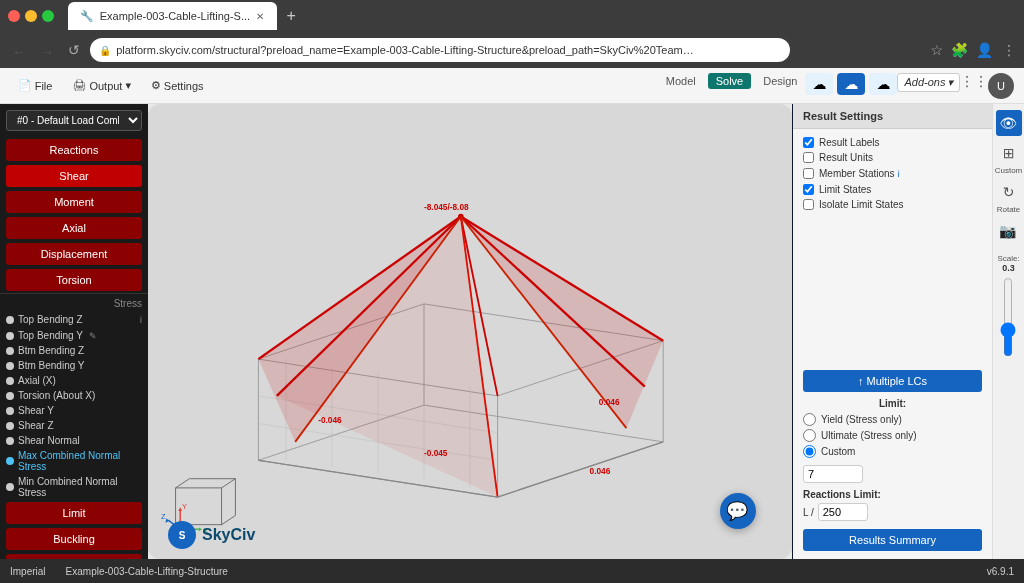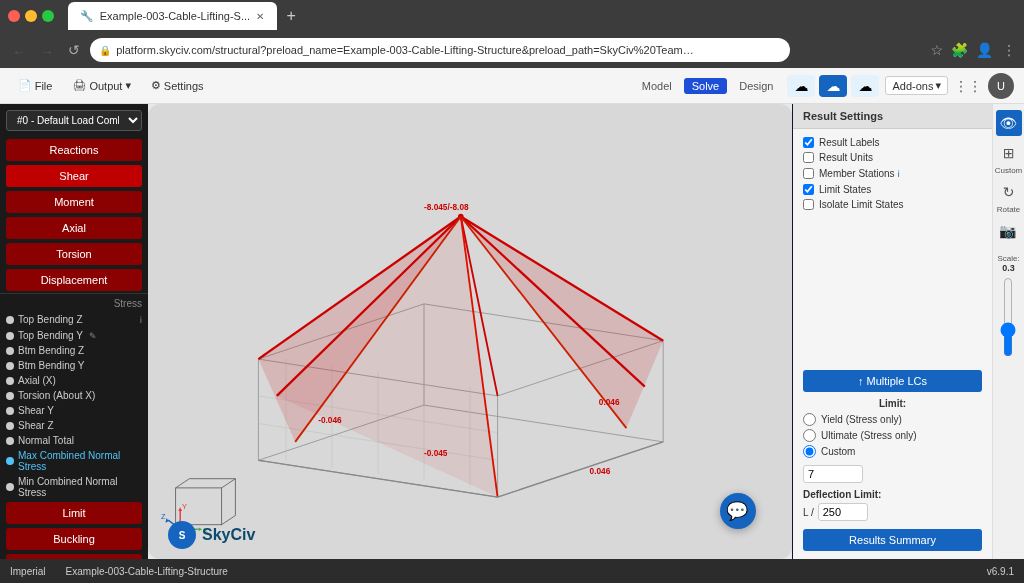--- a/index.html
+++ b/index.html
@@ -21,31 +21,31 @@
     .nav-btn { color: #aaa; font-size: 14px; cursor: pointer; padding: 2px 4px; }
     .nav-btn.disabled { color: #555; }
     .address-bar { flex: 1; background: #fff; border-radius: 16px; height: 24px; display: flex; align-items: center; padding: 0 10px; font-size: 11px; color: #333; max-width: 700px; }
     .address-icon { font-size: 10px; margin-right: 4px; color: #555; }
     .browser-actions { display: flex; align-items: center; gap: 8px; margin-left: auto; }
     .browser-action-icon { color: #aaa; font-size: 14px; cursor: pointer; }
 
     
     .app-toolbar { background: #f5f5f5; height: 36px; display: flex; align-items: center; padding: 0 10px; border-bottom: 1px solid #ddd; gap: 4px; }
     .toolbar-btn { font-size: 11px; color: #333; cursor: pointer; padding: 3px 8px; border-radius: 3px; display: flex; align-items: center; gap: 3px; }
-    .toolbar-right { margin-left: auto; display: flex; align-items: center; gap: 6px; }
+    .toolbar-right { margin-left: auto; display: flex; align-items: flex-start; }
     .model-solve-design { display: flex; align-items: center; gap: 4px; font-size: 11px; }
     .tab-pill { padding: 2px 8px; border-radius: 3px; font-size: 11px; cursor: pointer; }
-    .tab-pill.active { background: #1d4ed8; color: white; }
+    .tab-pill.active { background: #0f766e; color: white; }
     .tab-pill.inactive { color: #555; }
     .cloud-icons { display: flex; gap: 4px; }
     .cloud-icon { width: 28px; height: 22px; border-radius: 4px; display: flex; align-items: center; justify-content: center; font-size: 14px; }
     .cloud-model { background: #e3f2fd; }
     .cloud-solve { background: #1565c0; color: white; }
     .cloud-design { background: #e3f2fd; }
-    .addons-btn { font-size: 11px; color: #333; cursor: pointer; display: flex; align-items: center; gap: 2px; padding: 2px 6px; border: 1px solid #ccc; border-radius: 3px; background: white; }
+    .addons-btn { font-size: 11px; color: #333; cursor: pointer; display: flex; align-items: center; gap: 2px; padding: 2px 6px; border: 1px solid #ccc; border-radius: 3px; background: white; font-style: italic; }
     .grid-icon { font-size: 14px; color: #555; cursor: pointer; }
     .avatar { width: 26px; height: 26px; border-radius: 50%; background: #555; display: flex; align-items: center; justify-content: center; color: white; font-size: 11px; }
 
     
     .main-layout { display: flex; height: calc(583px - 32px - 36px - 36px - 24px); }
 
     
     .left-panel { width: 148px; background: #1a1a1a; display: flex; flex-direction: column; flex-shrink: 0; overflow-y: auto; }
     .load-combo-select { margin: 6px; background: #2a2a2a; border: 1px solid #555; color: #fff; font-size: 10px; padding: 3px 6px; border-radius: 3px; width: calc(100% - 12px); cursor: pointer; }
     .left-btn { margin: 2px 6px; padding: 5px 8px; background: #8b0000; color: white; font-size: 11px; border: none; border-radius: 3px; cursor: pointer; text-align: center; width: calc(100% - 12px); }
@@ -179,22 +179,22 @@
 
   <div class="left-panel">
     <select class="load-combo-select">
       <option>#0 - Default Load Combo</option>
     </select>
 
     <button class="left-btn">Reactions</button>
     <button class="left-btn active">Shear</button>
     <button class="left-btn">Moment</button>
     <button class="left-btn">Axial</button>
+    <button class="left-btn">Displacement</button>
     <button class="left-btn">Torsion</button>
-    <button class="left-btn">Displacement</button>
 
     <div class="stress-header">Stress</div>
 
     <div class="stress-item">
       <div class="dot-indicator white"></div>
       <span>Top Bending Z</span>
       <span class="info-icon">ℹ</span>
     </div>
     <div class="stress-item">
       <div class="dot-indicator white"></div>
@@ -220,21 +220,21 @@
     <div class="stress-item">
       <div class="dot-indicator white"></div>
       <span>Shear Y</span>
     </div>
     <div class="stress-item">
       <div class="dot-indicator white"></div>
       <span>Shear Z</span>
     </div>
     <div class="stress-item">
       <div class="dot-indicator white"></div>
-      <span>Normal Total</span>
+      <span>Shear Normal</span>
     </div>
     <div class="stress-item active">
       <div class="dot-indicator" style="background:#4fc3f7;"></div>
       <span>Max Combined Normal Stress</span>
     </div>
     <div class="stress-item">
       <div class="dot-indicator white"></div>
       <span>Min Combined Normal Stress</span>
     </div>
 
@@ -372,21 +372,21 @@
         <label>Ultimate (Stress only)</label>
       </div>
       <div class="radio-row">
         <input type="radio" name="limit" checked="" style="">
         <label>Custom</label>
       </div>
       <input type="text" class="limit-input" value="7" style="">
     </div>
 
     <div class="deflection-section">
-      <div class="deflection-label">Deflection Limit:</div>
+      <div class="deflection-label">Reactions Limit:</div>
       <div class="deflection-input-row">
         <span class="deflection-prefix">L /</span>
         <input type="text" class="deflection-input" value="250" style="">
       </div>
     </div>
 
     <button class="results-summary-btn">Results Summary</button>
   </div>
 
   <div class="far-right">

